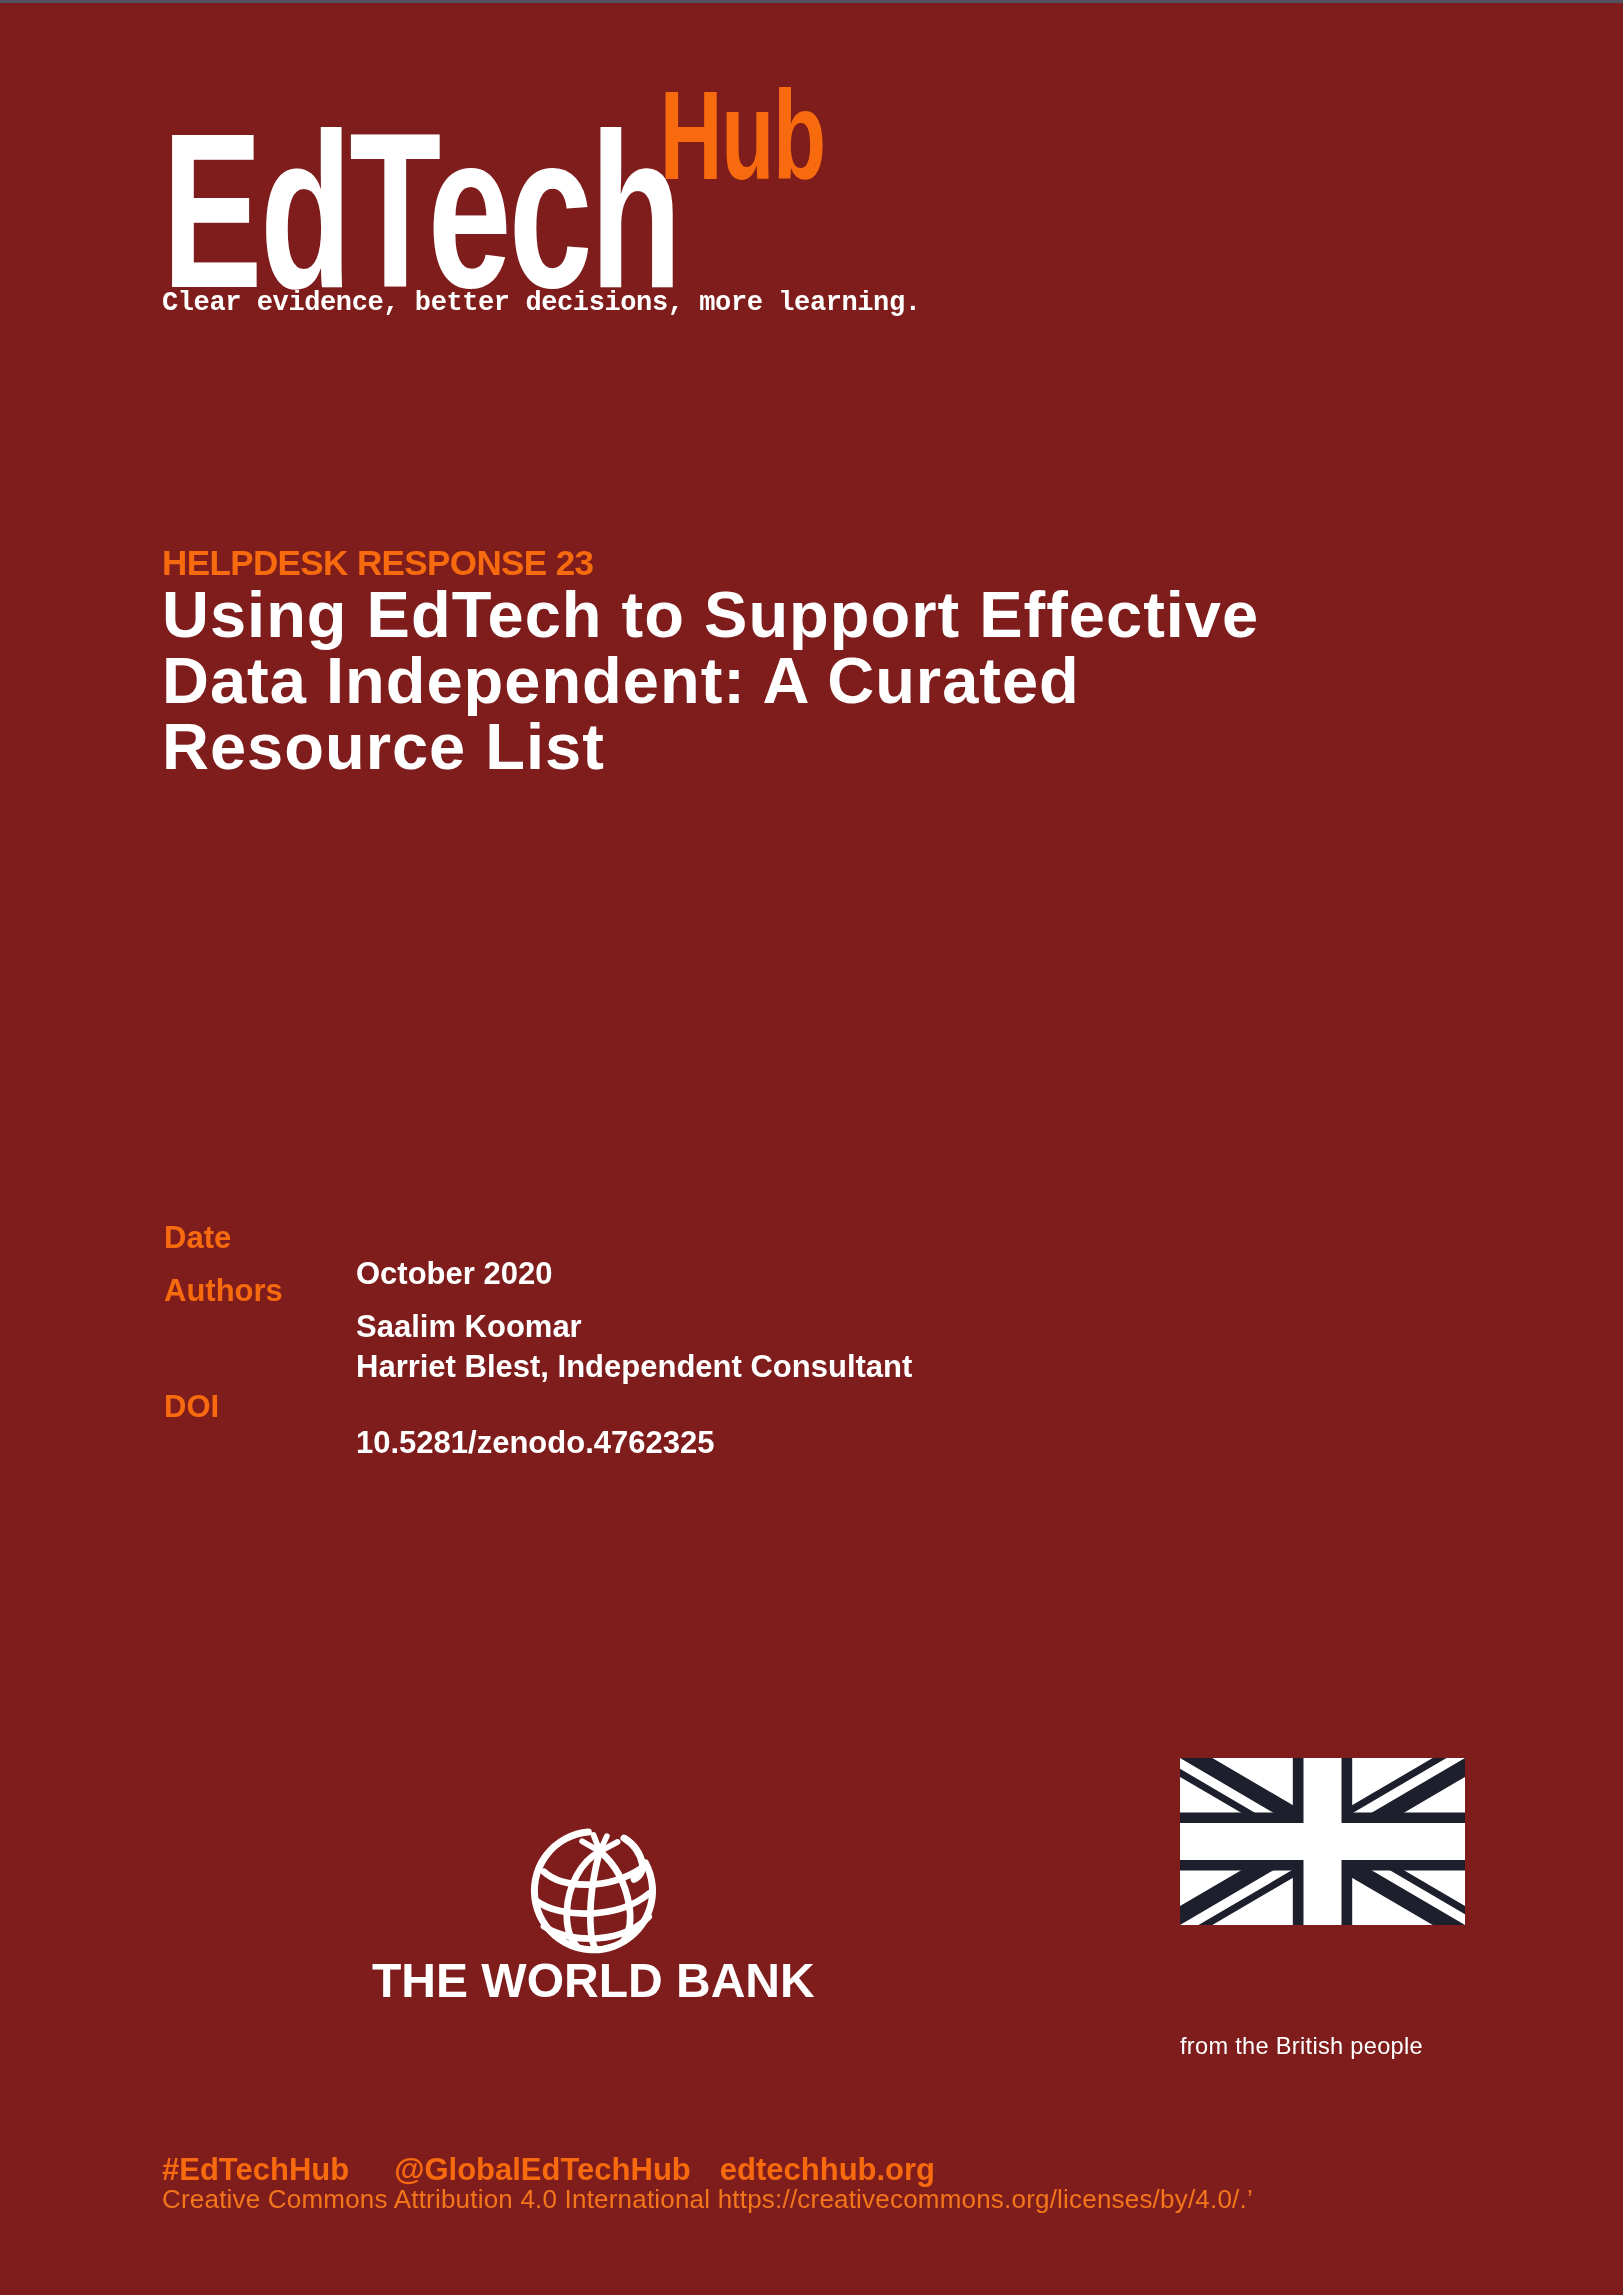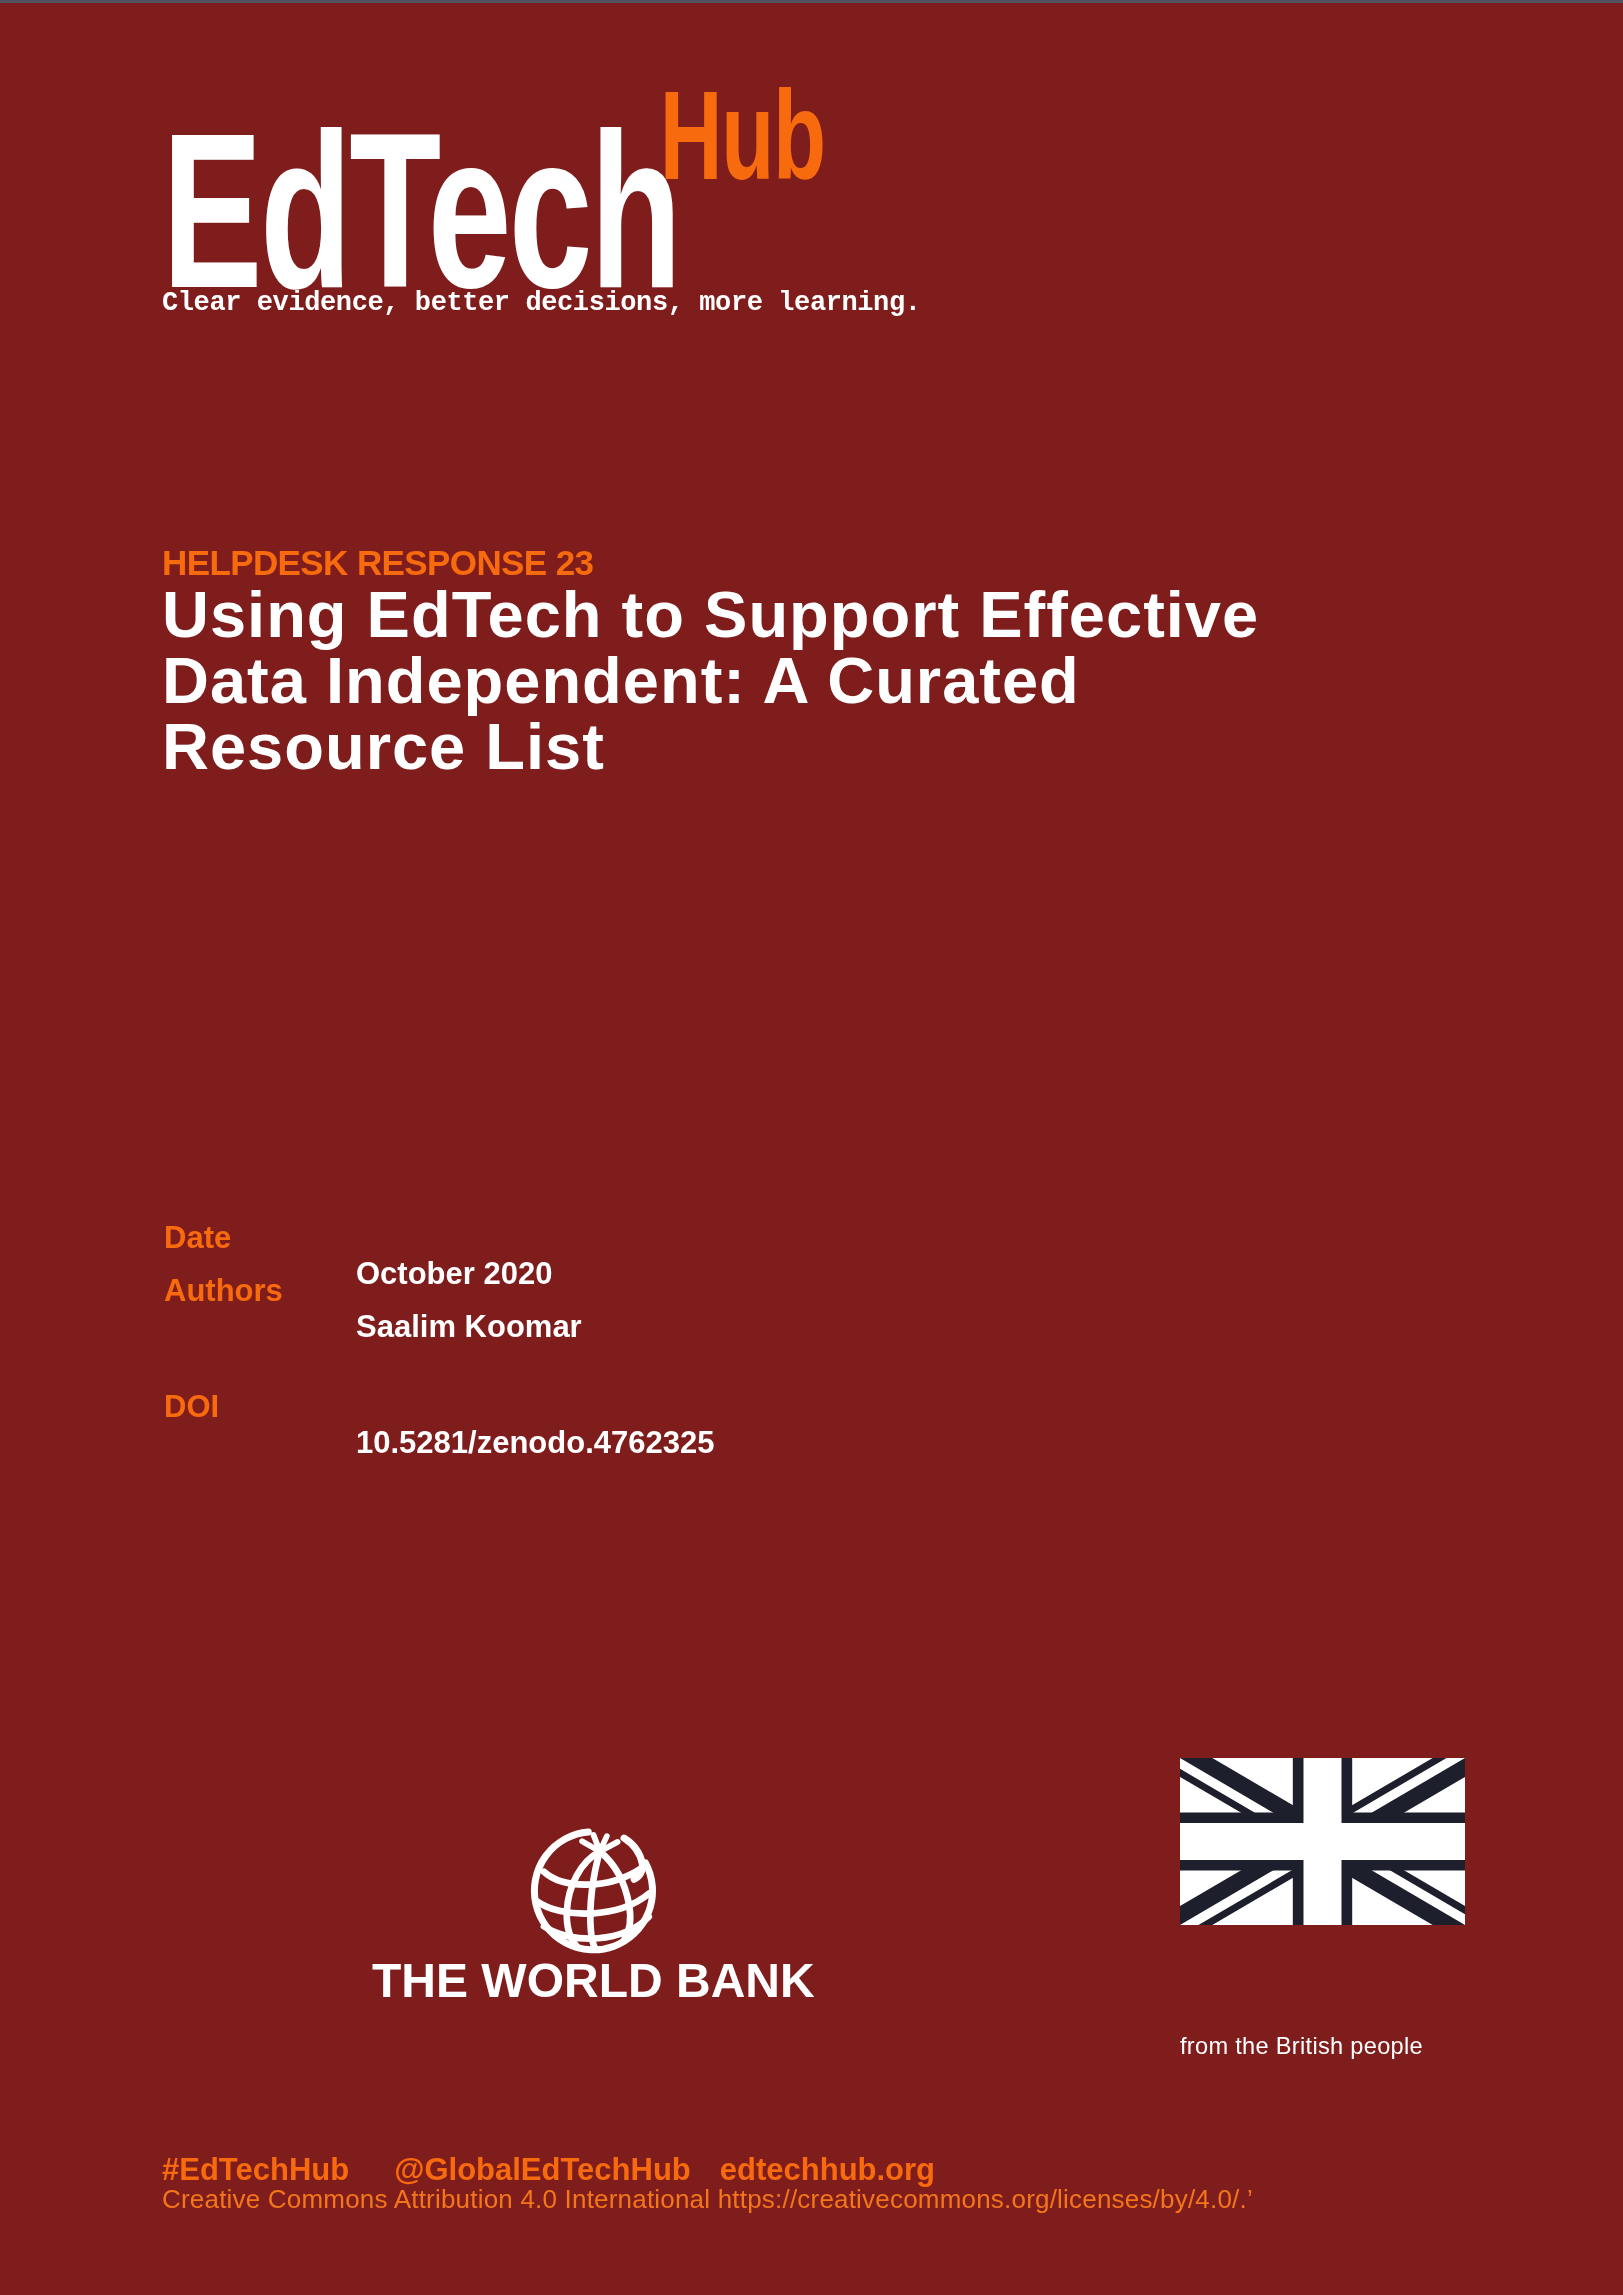--- a/index.html
+++ b/index.html
@@ -85,20 +85,21 @@
     <div>Using EdTech to Support Effective</div>
     <div>Data Independent: A Curated</div>
     <div>Resource List</div>
   </div>
 
   <div class="meta-label m-date">Date</div>
   <div class="meta-value m-date">October 2020</div>
 
   <div class="meta-label m-authors">Authors</div>
   <div class="meta-value m-authors">Saalim Koomar</div>
+  <div class="meta-value m-author2">Harriet Blest, Independent Consultant</div>
 
   <div class="meta-label m-doi">DOI</div>
   <div class="meta-value m-doi">10.5281/zenodo.4762325</div>
 
   <svg class="wb-globe" viewBox="0 0 200 212" fill="none" stroke="#FFFFFF" stroke-linecap="round">
 
     <path d="M 91.9 15.4 A 93 93 0 1 0 182 64.3" stroke-width="11"></path>
 
     <path d="M 148 25 C 164 35 174 50 177 66 C 178 77 173 86 164 90" stroke-width="11"></path>
 

